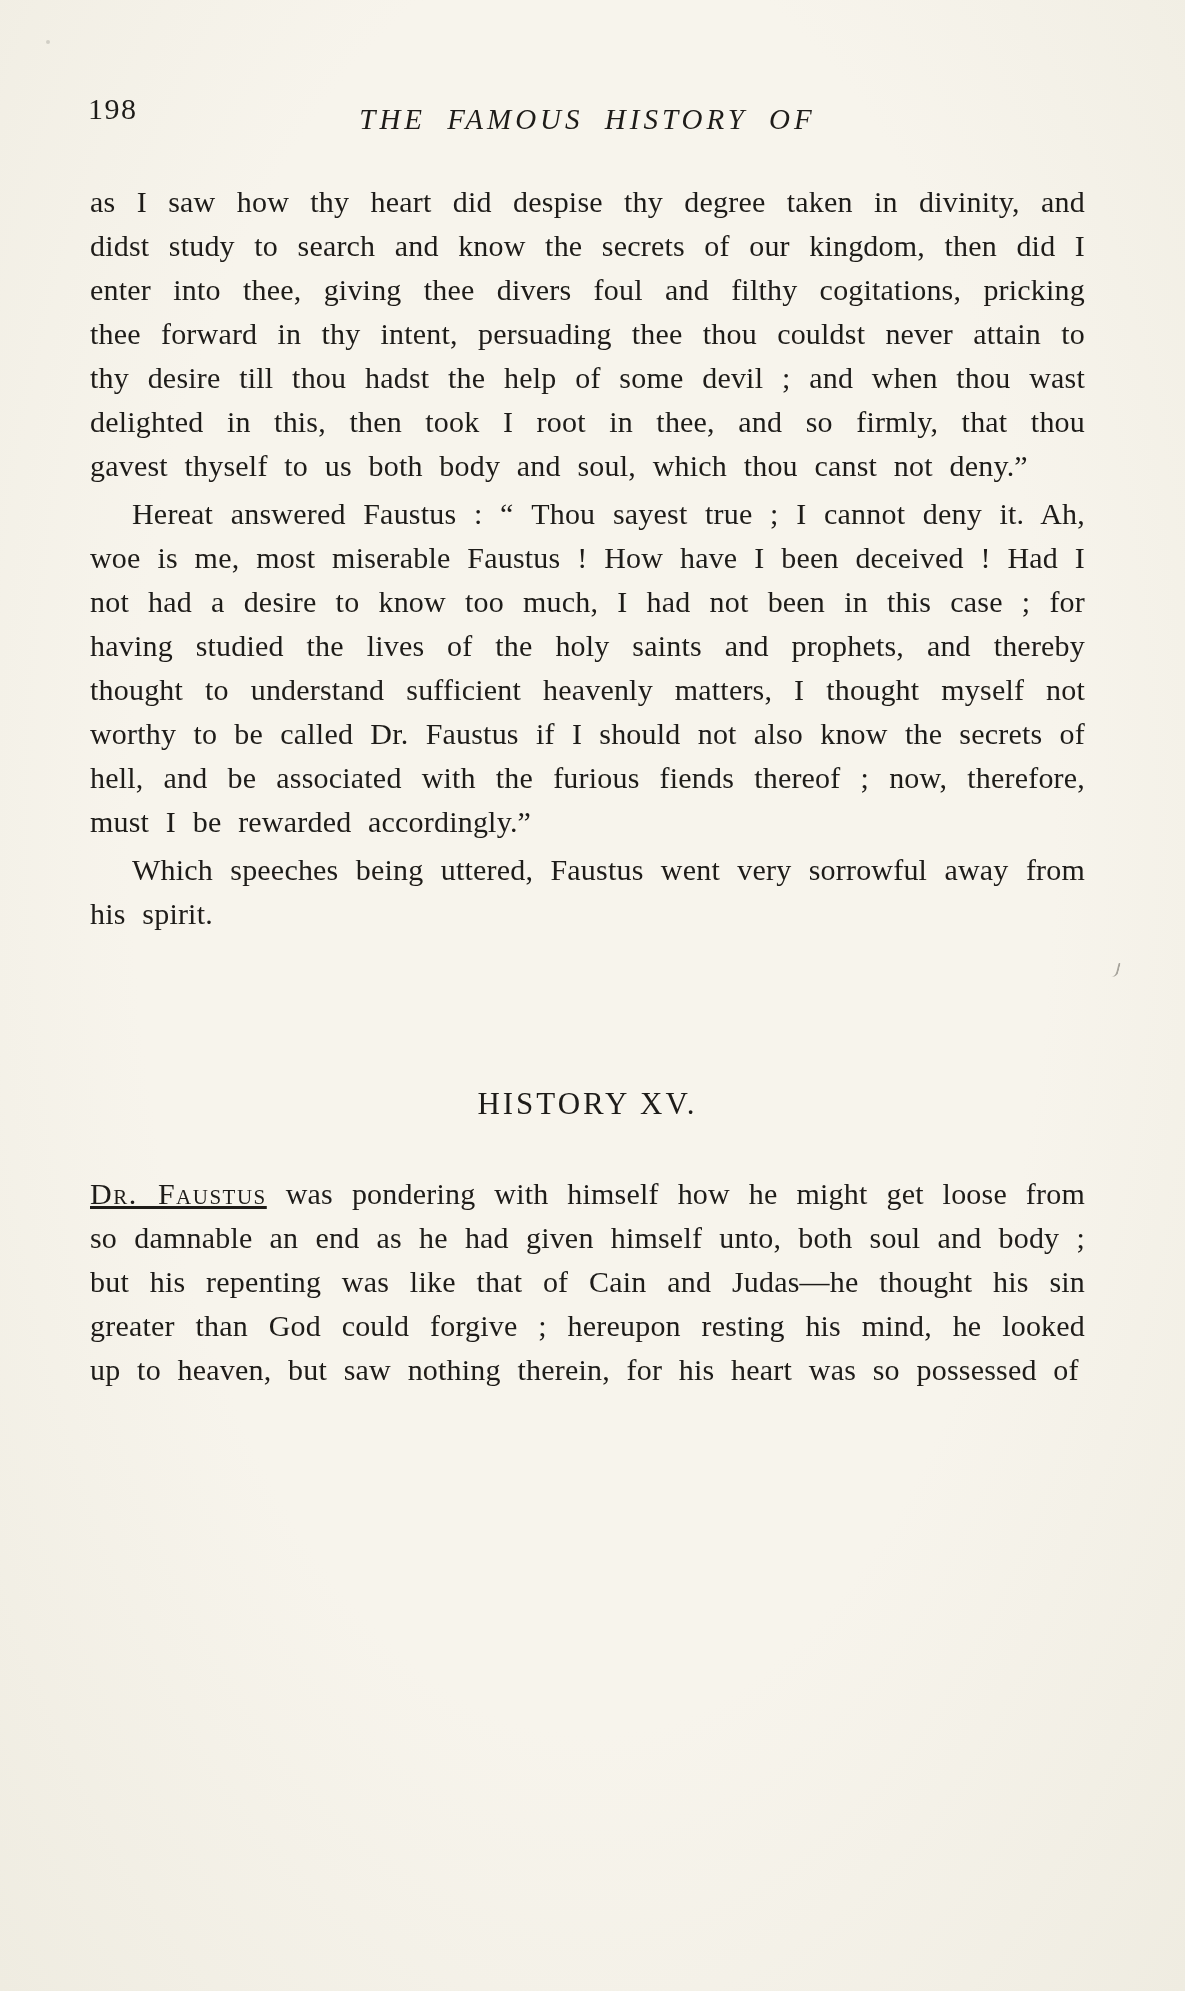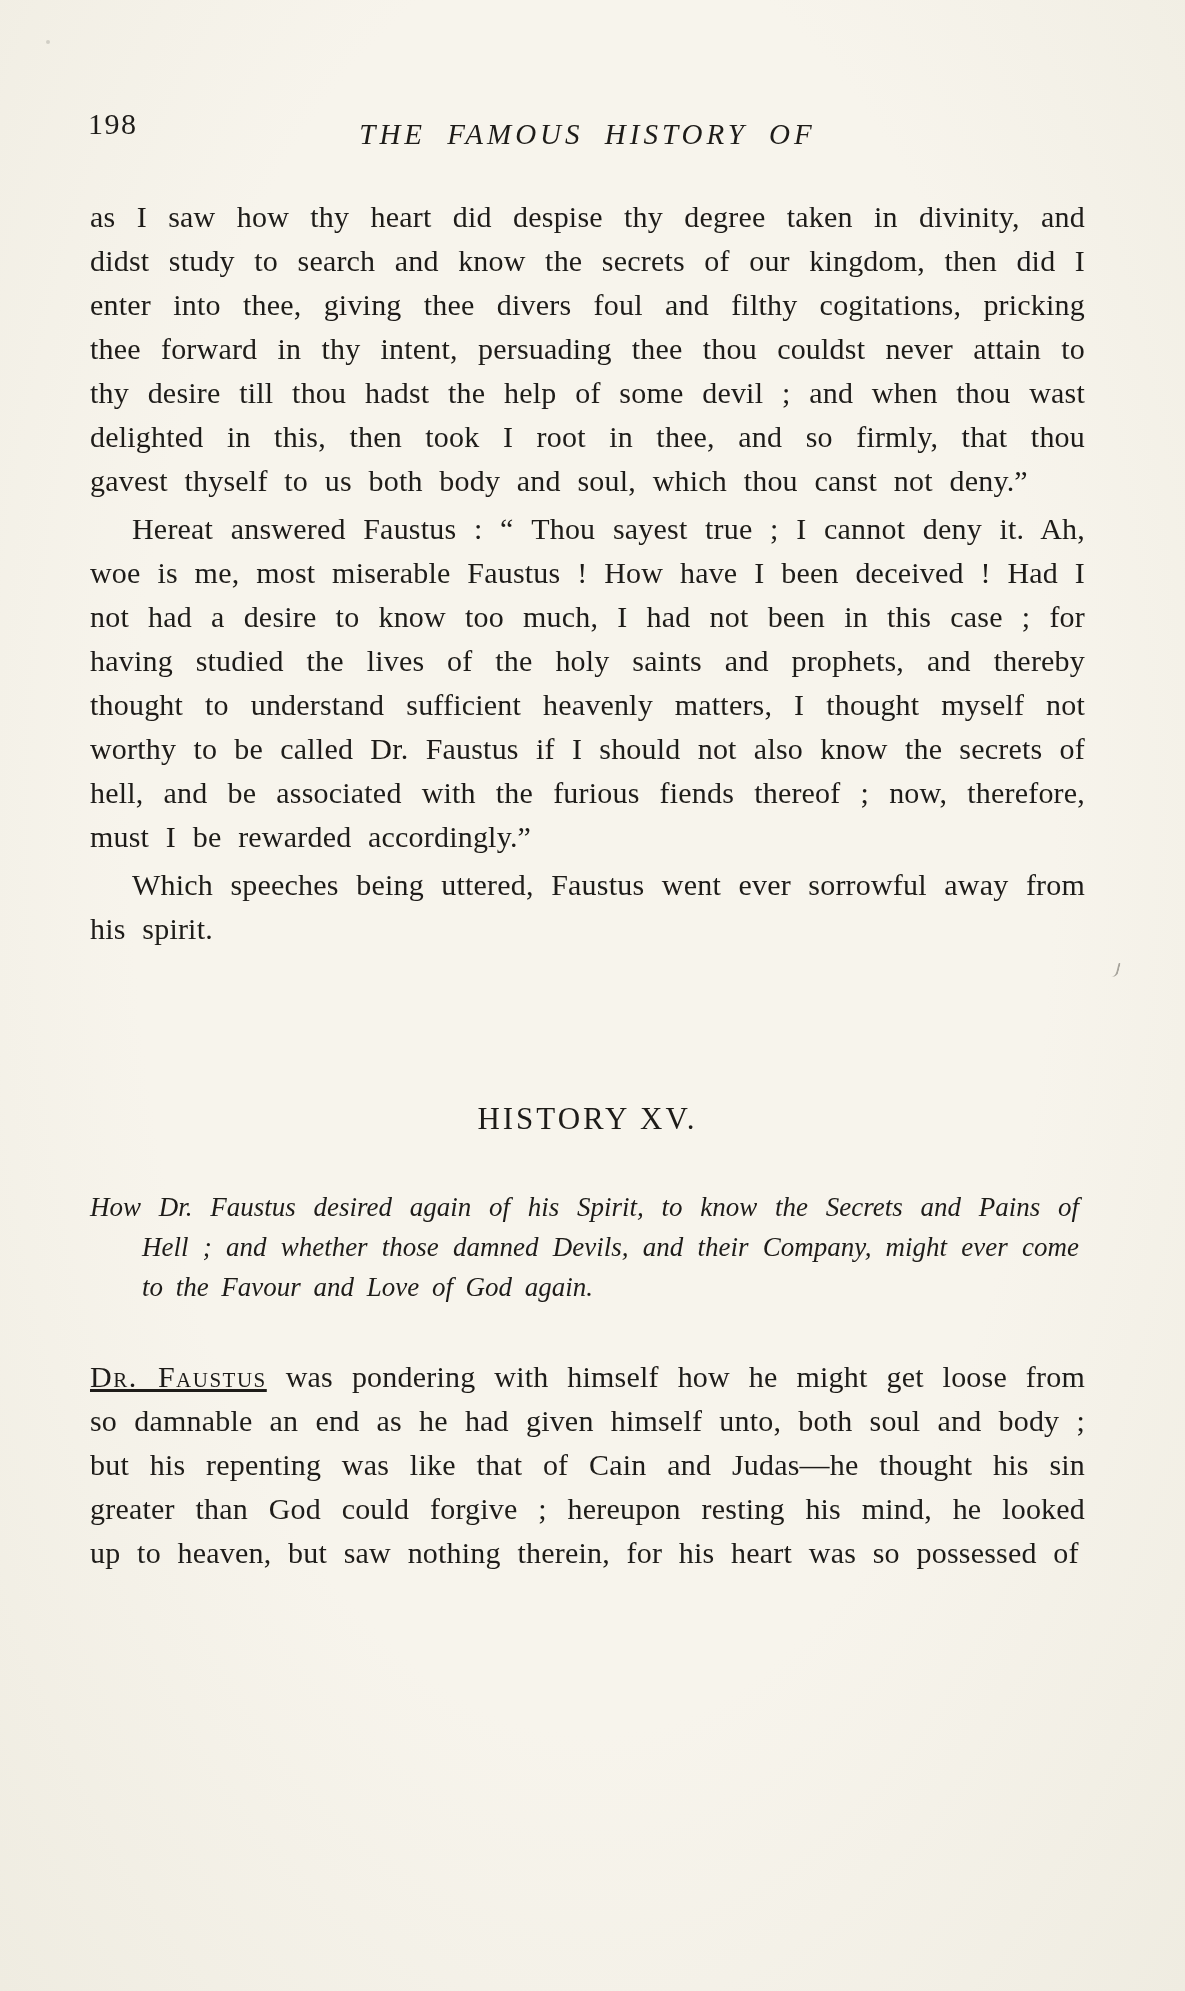--- a/index.html
+++ b/index.html
@@ -19,21 +19,20 @@
     height: 1991px;
     box-sizing: border-box;
     background: radial-gradient(ellipse at 50% 42%, #f7f4ec 55%, #efece1 100%);
     padding: 90px 96px 0 86px;
     overflow: hidden;
   }
   .page-header {
     position: relative;
     height: 42px;
     margin-bottom: 48px;
-    margin-top: 15px;
   }
   .page-number {
     position: absolute;
     left: 2px;
     top: 2px;
     font-size: 30px;
     letter-spacing: 1.5px;
   }
   .running-title {
     position: absolute;
@@ -106,25 +105,24 @@
 <div class="page">
 
   <header class="page-header">
     <span class="page-number">198</span>
     <span class="running-title">THE FAMOUS HISTORY OF</span>
   </header>
 
   <section class="body-text">
     <p class="para">as I saw how thy heart did despise thy degree taken in divinity, and didst study to search and know the secrets of our kingdom, then did I enter into thee, giving thee divers foul and filthy cogitations, pricking thee forward in thy intent, persuading thee thou couldst never attain to thy desire till thou hadst the help of some devil&nbsp;; and when thou wast delighted in this, then took I root in thee, and so firmly, that thou gavest thyself to us both body and soul, which thou canst not deny.”</p>
     <p class="para indent">Hereat answered Faustus&nbsp;: “&nbsp;Thou sayest true&nbsp;; I cannot deny it. Ah, woe is me, most miserable Faustus&nbsp;! How have I been deceived&nbsp;! Had I not had a desire to know too much, I had not been in this case&nbsp;; for having studied the lives of the holy saints and prophets, and thereby thought to understand sufficient heavenly matters, I thought myself not worthy to be called Dr. Faustus if I should not also know the secrets of hell, and be associated with the furious fiends thereof&nbsp;; now, therefore, must I be rewarded accordingly.”</p>
-    <p class="para indent">Which speeches being uttered, Faustus went ever sorrowful away from his spirit.</p>
+    <p class="para indent">Which speeches being uttered, Faustus went very sorrowful away from his spirit.</p>
   </section>
 
   <h2 class="chapter-heading">HISTORY XV.</h2>
 
-  <p class="chapter-summary">How Dr. Faustus desired again of his Spirit, to know the Secrets and Pains of Hell&nbsp;; and whether those damned Devils, and their Company, might ever come to the Favour and Love of God again.</p>
 
   <p class="chapter-opening"><span class="smallcaps">Dr. Faustus</span><span> was pondering with himself how he might get loose from so damnable an end as he had given himself unto, both soul and body&nbsp;; but his repenting was like that of Cain and Judas—he thought his sin greater than God could forgive&nbsp;; hereupon resting his mind, he looked up to heaven, but saw nothing therein, for his heart was so possessed of</span></p>
 
   <span class="scan-artifact-tick"></span>
   <span class="scan-artifact-speck"></span>
 
 </div>
 
 </body></html>

